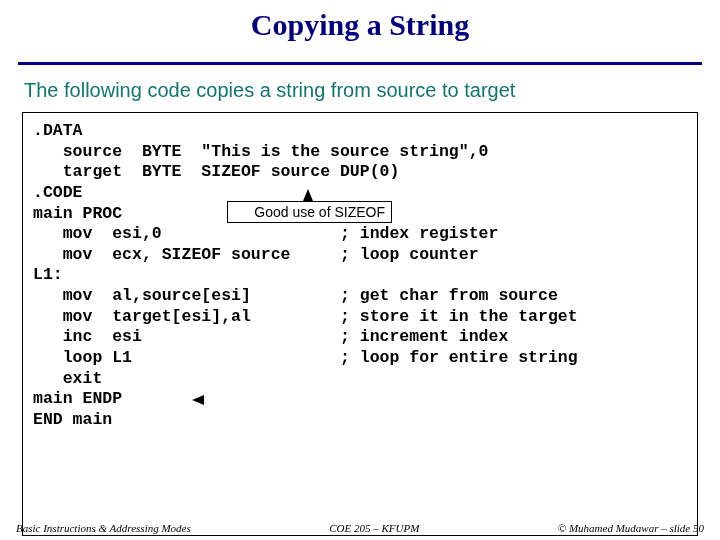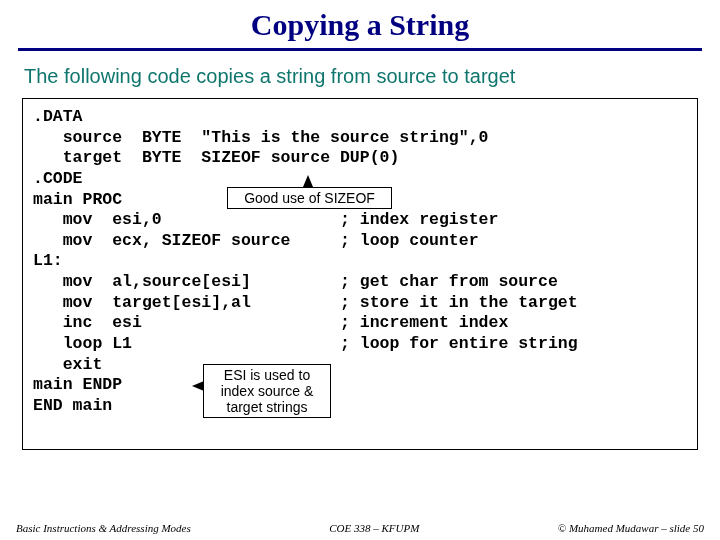--- a/index.html
+++ b/index.html
@@ -17,34 +17,34 @@
     padding: 8px 18px 0 18px;
     position: relative;
   }
   .title {
     font-family: "Comic Sans MS", "Comic Sans", cursive;
     font-size: 30px;
     font-weight: bold;
     color: #000080;
     text-align: center;
     border-bottom: 3px solid #000080;
-    padding-bottom: 6px;
+    padding-bottom: 20px;
     margin-bottom: 14px;
   }
   .subtitle {
     font-size: 20px;
     color: #0f766e;
     margin: 6px 6px 10px 6px;
   }
   .code-box {
     border: 1.5px solid #000;
     margin: 6px 4px 0 4px;
     padding: 8px 10px 10px 10px;
     position: relative;
-    height: 352px;
+    height: 424px;
   }
   .code {
     font-family: "Courier New", Courier, monospace;
     font-size: 16.5px;
     font-weight: bold;
     white-space: pre;
     line-height: 1.25;
     color: #000;
   }
   .callout {
@@ -55,20 +55,21 @@
     font-size: 14px;
     font-weight: normal;
     text-align: center;
     padding: 2px 6px;
     line-height: 1.15;
   }
   .callout1 {
     left: 204px;
     top: 88px;
     width: 165px;
+    text-align: right;
   }
   .callout2 {
     left: 180px;
     top: 265px;
     width: 128px;
   }
   .arrow {
     position: absolute;
     width: 0; height: 0;
   }
@@ -126,21 +127,20 @@
    inc  esi                    ; increment index
    loop L1                     ; loop for entire string
    exit
 main ENDP
 END main</div>
 
     <div class="arrow arrow1"></div>
     <div class="callout callout1">Good use of SIZEOF</div>
 
     <div class="arrow arrow2"></div>
-    <div class="callout callout2">ESI is used to index source &amp; target strings</div>
   </div>
 
   <div class="footer">
     <div class="left">Basic Instructions &amp; Addressing Modes</div>
-    <div class="center">COE 338 – KFUPM</div>
+    <div class="center">COE 205 – KFUPM</div>
     <div class="right">© Muhamed Mudawar – slide 50</div>
   </div>
 </div>
 
 </body></html>

